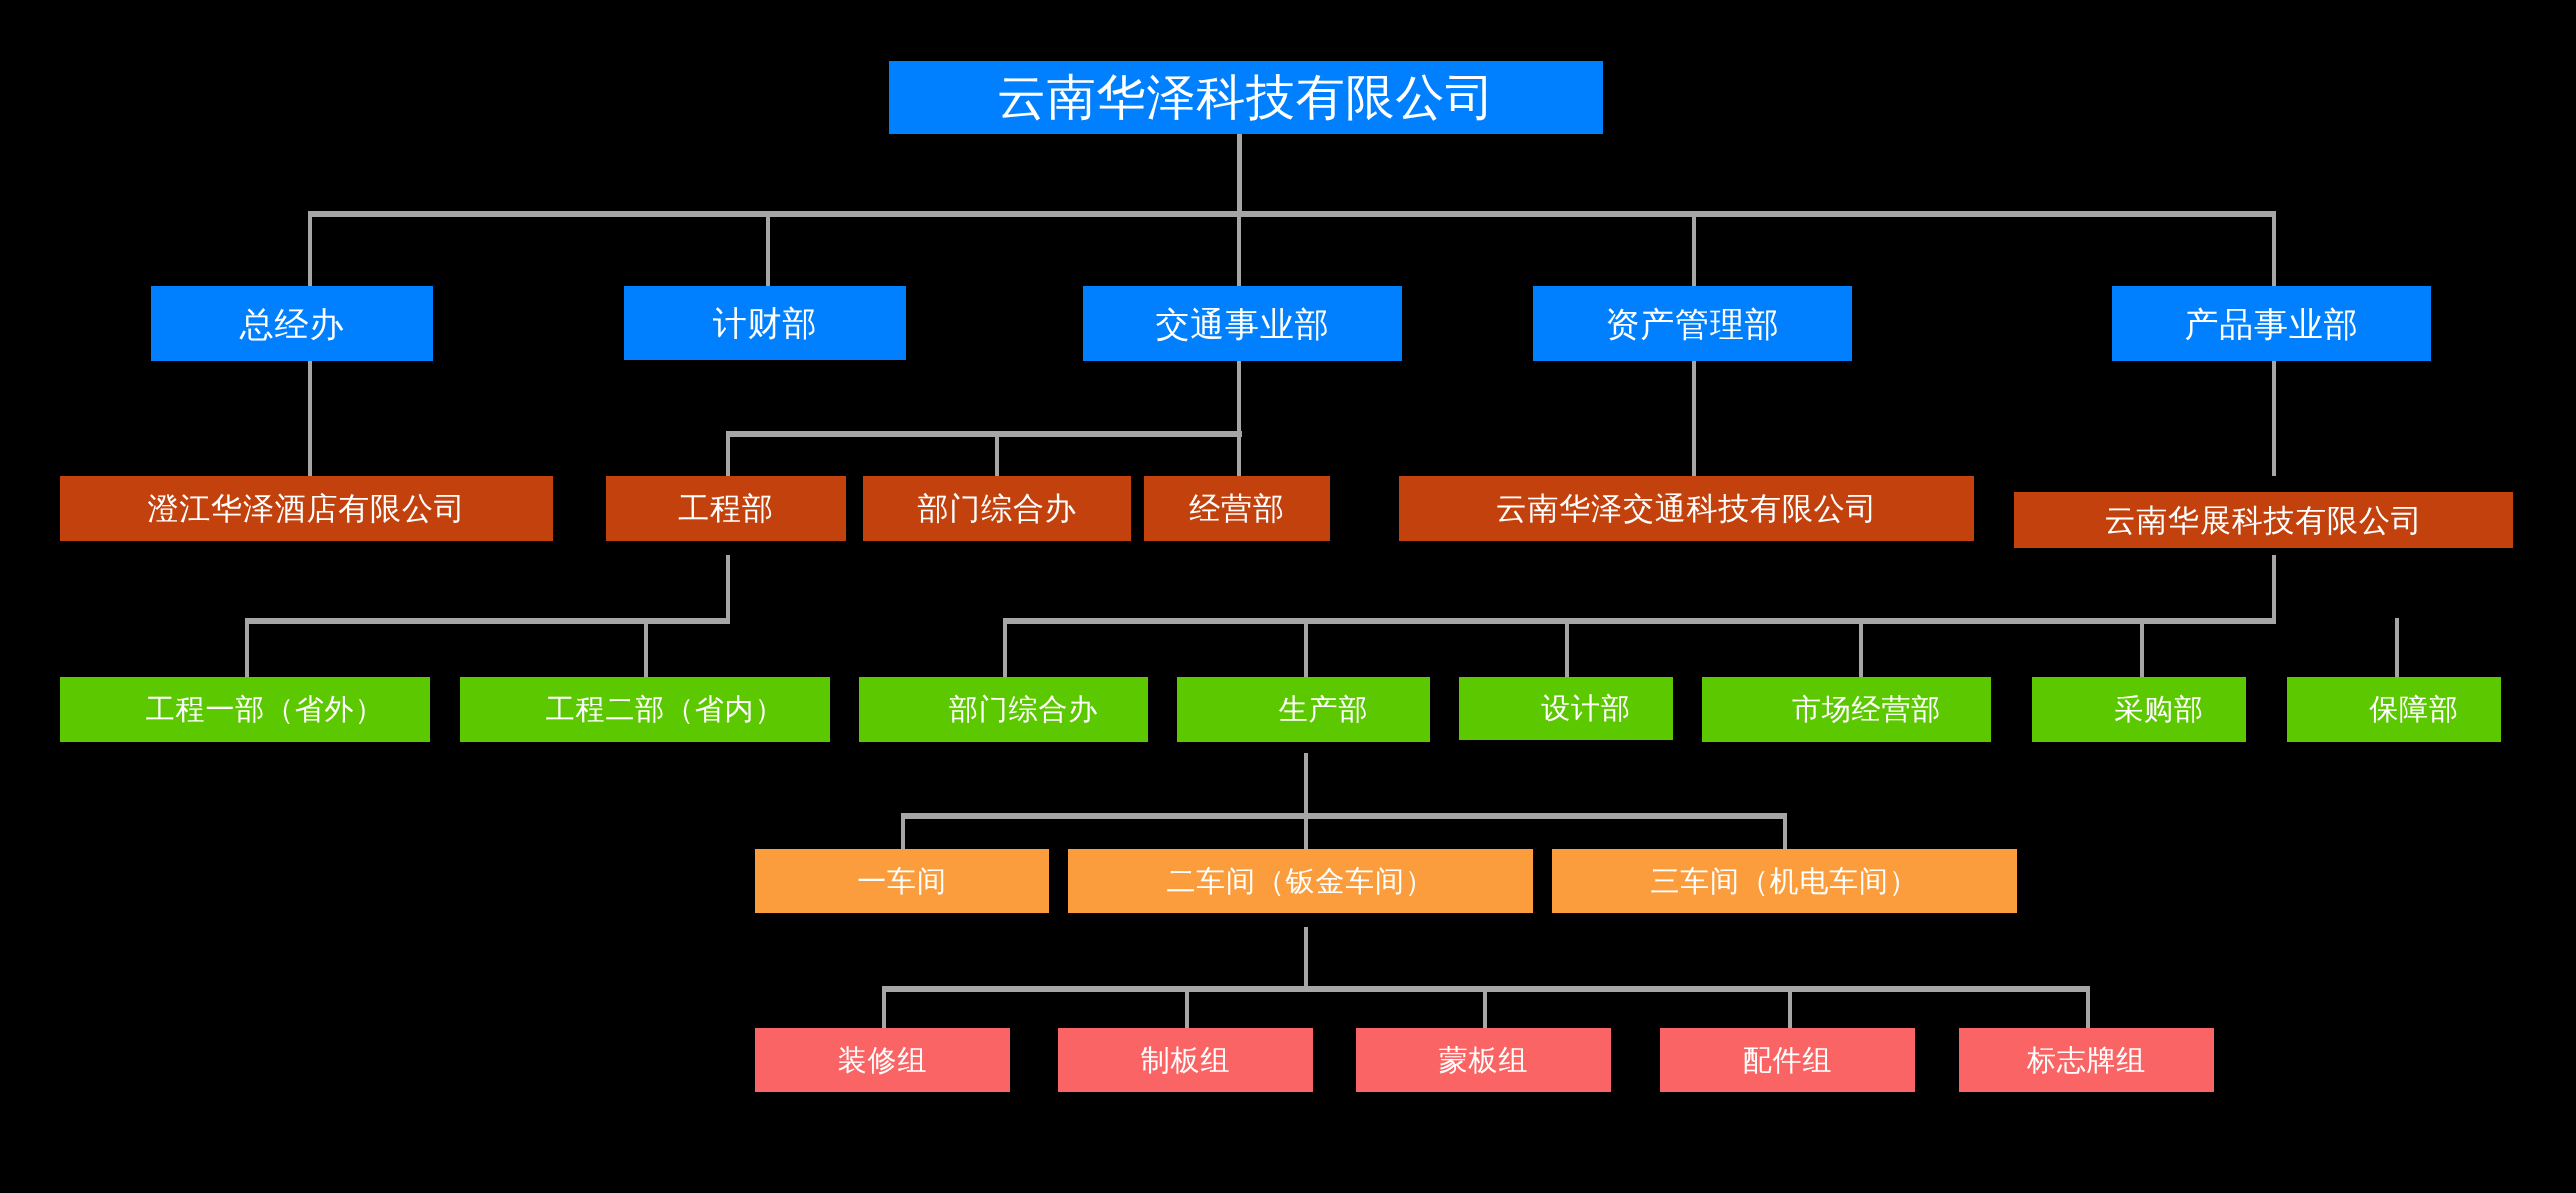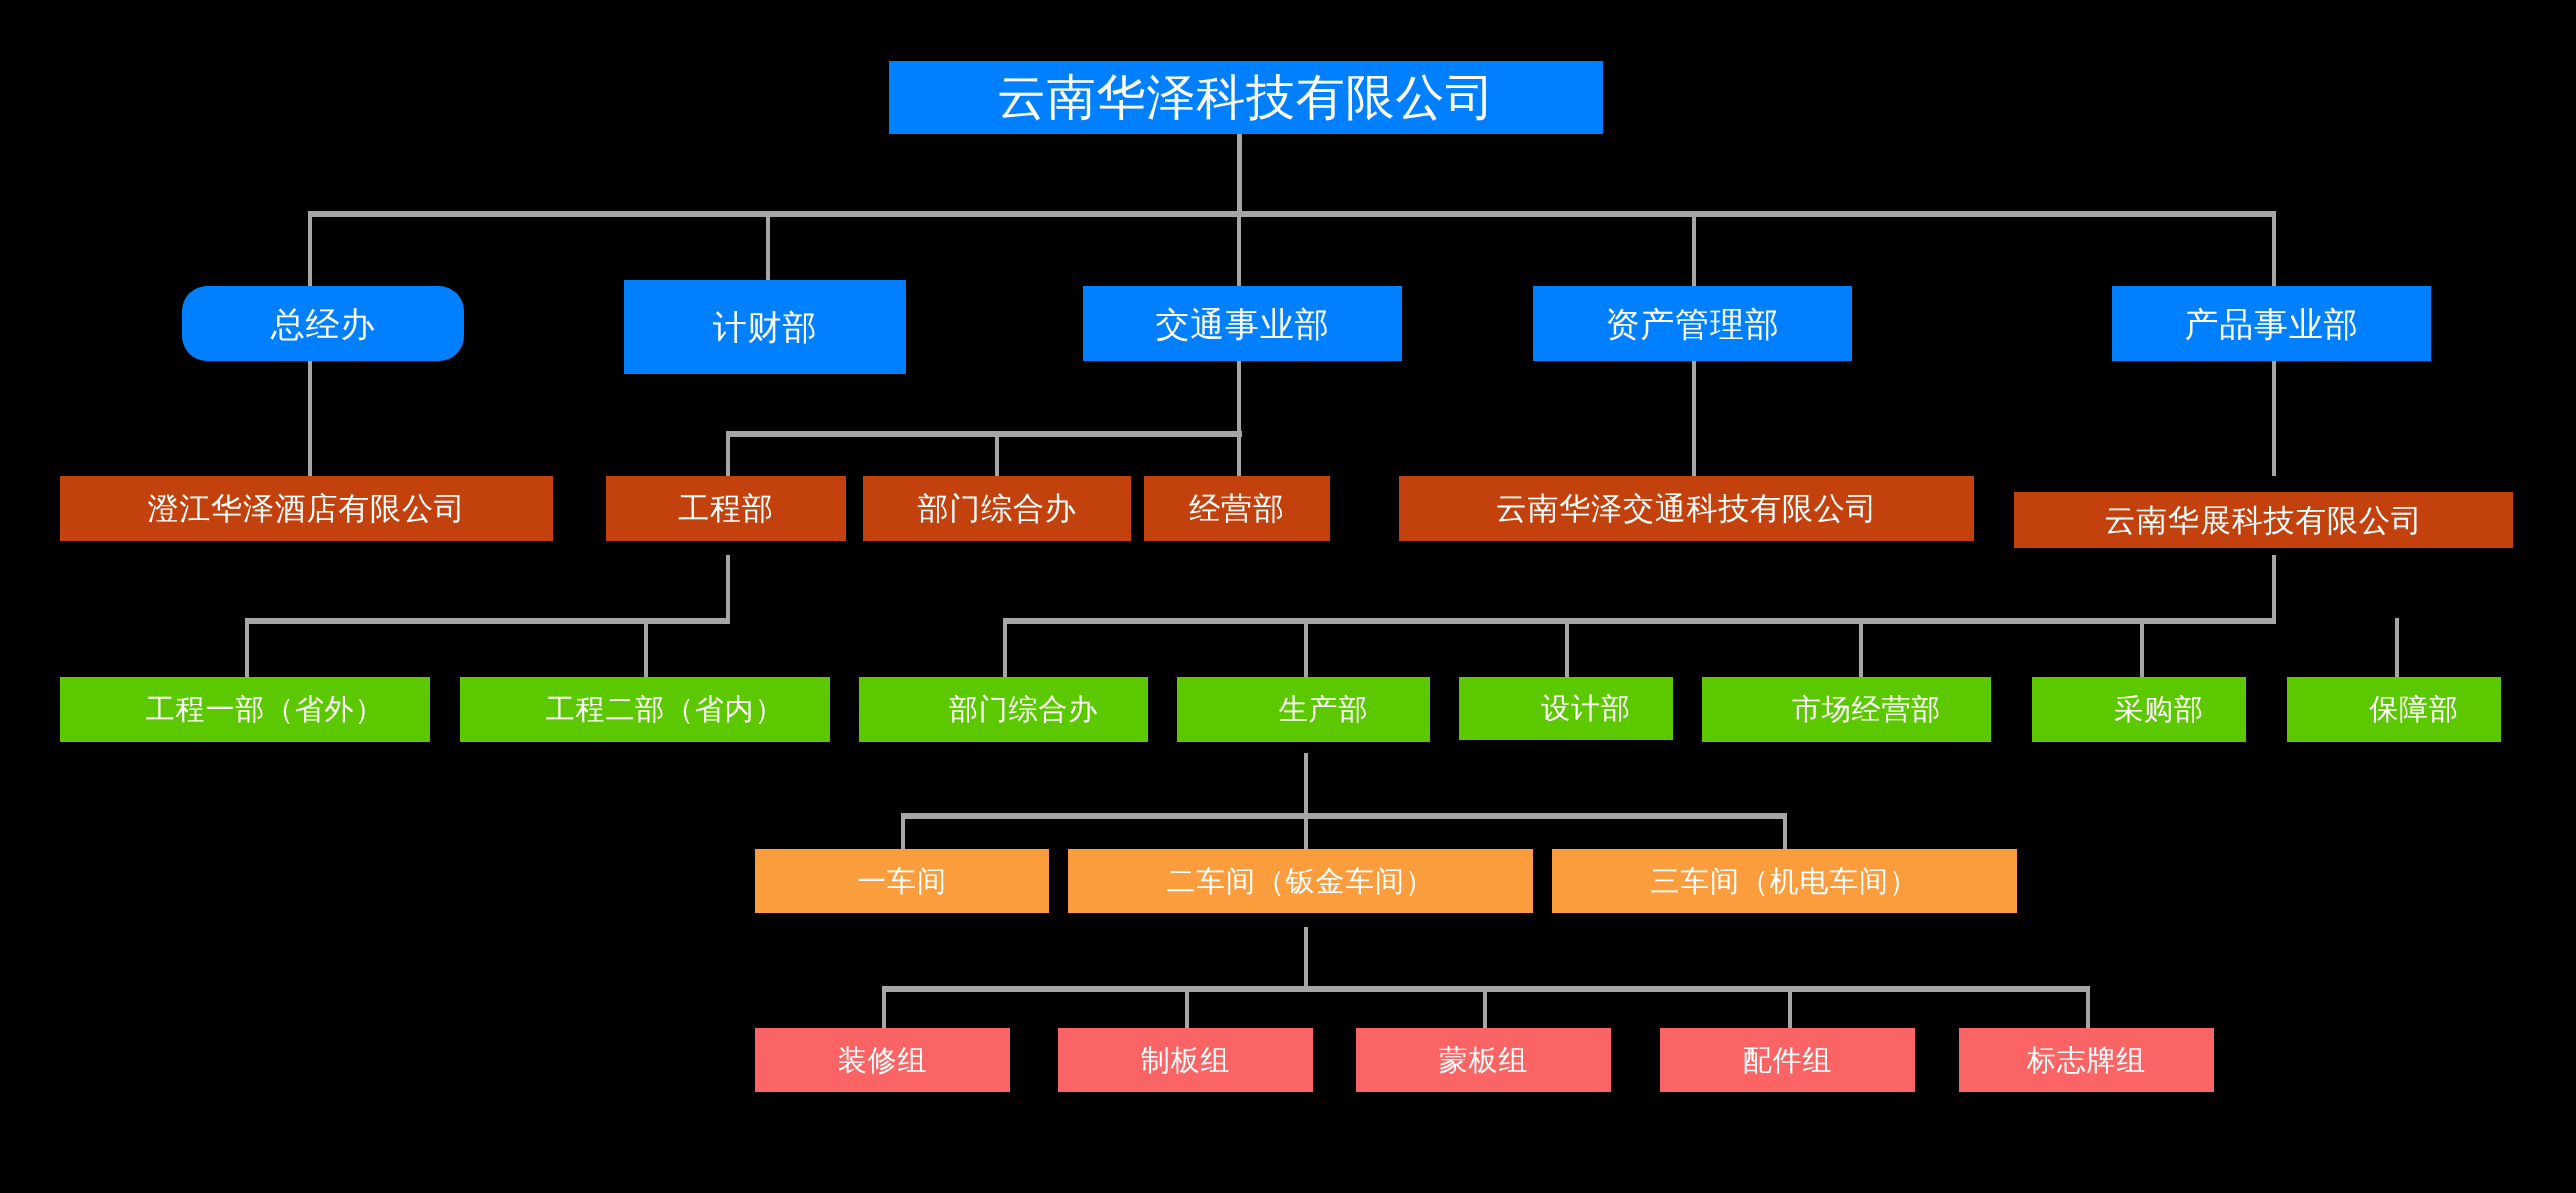--- a/index.html
+++ b/index.html
@@ -111,22 +111,22 @@
   <div class="conn conn-v" style="left:1304px; top:927px; height:62px;"></div>
   <div class="conn conn-h" style="left:882px; top:986px; width:1204px; height:5.7px;"></div>
   <div class="conn conn-v" style="left:882px; top:986px; height:42px;"></div>
   <div class="conn conn-v" style="left:1185px; top:986px; height:42px;"></div>
   <div class="conn conn-v" style="left:1483px; top:986px; height:42px;"></div>
   <div class="conn conn-v" style="left:1788px; top:986px; height:42px;"></div>
   <div class="conn conn-v" style="left:2086px; top:986px; height:42px;"></div>
 
   <div class="node lvl-root" style="left:889px; top:61px; width:714px; height:73px;">云南华泽科技有限公司</div>
 
-  <div class="node lvl-dept" style="left:182px; top:286px; width:282px; height:75px;border-radius:25px;">总经办</div>
-  <div class="node lvl-dept" style="left:624px; top:280px; width:282px; height:94px;">计财部</div>
+  <div class="node lvl-dept" style="left:151px; top:286px; width:282px; height:75px;">总经办</div>
+  <div class="node lvl-dept" style="left:624px; top:286px; width:282px; height:74px;">计财部</div>
   <div class="node lvl-dept" style="left:1083px; top:286px; width:319px; height:75px;">交通事业部</div>
   <div class="node lvl-dept" style="left:1533px; top:286px; width:319px; height:75px;">资产管理部</div>
   <div class="node lvl-dept" style="left:2112px; top:286px; width:319px; height:75px;">产品事业部</div>
 
   <div class="node lvl-sub" style="left:60px; top:476px; width:493px; height:65px;">澄江华泽酒店有限公司</div>
   <div class="node lvl-sub" style="left:606px; top:476px; width:240px; height:65px;">工程部</div>
   <div class="node lvl-sub" style="left:863px; top:476px; width:268px; height:65px;">部门综合办</div>
   <div class="node lvl-sub" style="left:1144px; top:476px; width:186px; height:65px;">经营部</div>
   <div class="node lvl-sub" style="left:1399px; top:476px; width:575px; height:65px;">云南华泽交通科技有限公司</div>
   <div class="node lvl-sub" style="left:2014px; top:492px; width:499px; height:56px;">云南华展科技有限公司</div>

